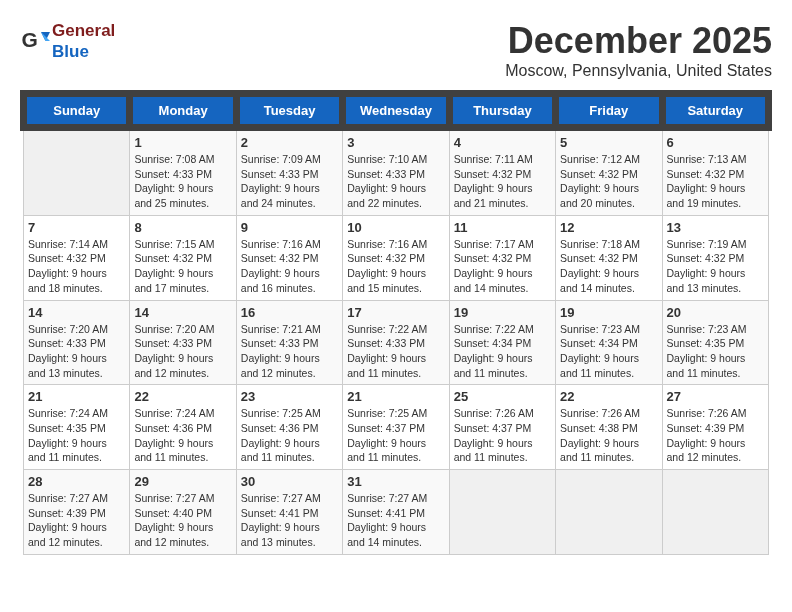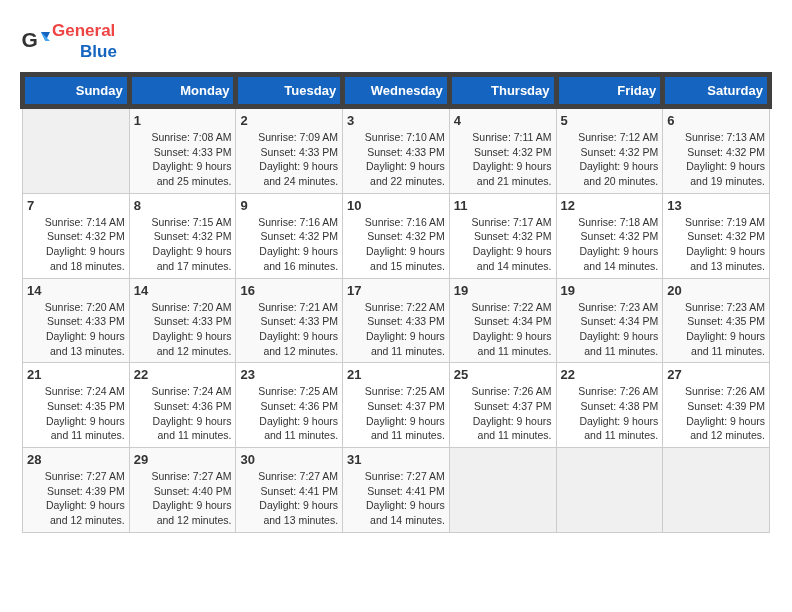--- a/index.html
+++ b/index.html
@@ -41,24 +41,24 @@
     }
     table {
       width: 100%;
       border-collapse: collapse;
       font-size: 11px;
     }
     thead tr th {
       background-color: #1565C0;
       color: #fff;
       padding: 6px 4px;
-      text-align: right;
+      text-align: center;
       font-size: 13px;
       font-weight: bold;
-      border: 5px solid #404040;
+      border: 7px solid #404040;
     }
     tbody tr td {
       border: 1px solid #ccc;
       vertical-align: top;
       padding: 4px;
       min-width: 95px;
       height: 75px;
     }
     tbody tr:nth-child(odd) td {
       background-color: #f9f9f9;
@@ -70,40 +70,43 @@
       font-size: 13px;
       font-weight: bold;
       color: #333;
       display: block;
       margin-bottom: 2px;
     }
     .day-info {
       font-size: 10.5px;
       color: #333;
       line-height: 1.4;
-      text-align: right;
     }
     .empty-cell {
       background-color: #f0f0f0 !important;
     }
   </style>
 </head>
 <body>
 
 <div class="header">
   <div class="logo">
     <svg class="logo-icon" viewBox="0 0 40 40">
       <text x="2" y="28" font-size="28" font-family="Arial" font-weight="bold" fill="#333">G</text>
       <polygon points="28,8 40,8 34,20" fill="#1565C0"></polygon>
       <polygon points="28,8 40,20 34,20" fill="#42A5F5"></polygon>
     </svg>
     <div>
-      <span style="color:#ef4444;font-weight:bold;font-size:17px;">General</span><br>
-      <span style="color:#1565C0;font-weight:bold;font-size:17px;margin-left:28px;">Blue</span>
+      <span style="color:#7f1d1d;font-weight:bold;font-size:17px;">General</span><br>
+      <span style="color:#1565C0;font-weight:bold;font-size:17px;">Blue</span>
     </div>
+  </div>
+  <div class="title-block">
+    <div class="month-title">December 2025</div>
+    <div class="location">Moscow, Pennsylvania, United States</div>
   </div>
 </div>
 
 <table>
   <thead>
     <tr>
     <th>Sunday</th>
         <th>Monday</th>
         <th>Tuesday</th>
         <th>Wednesday</th>

